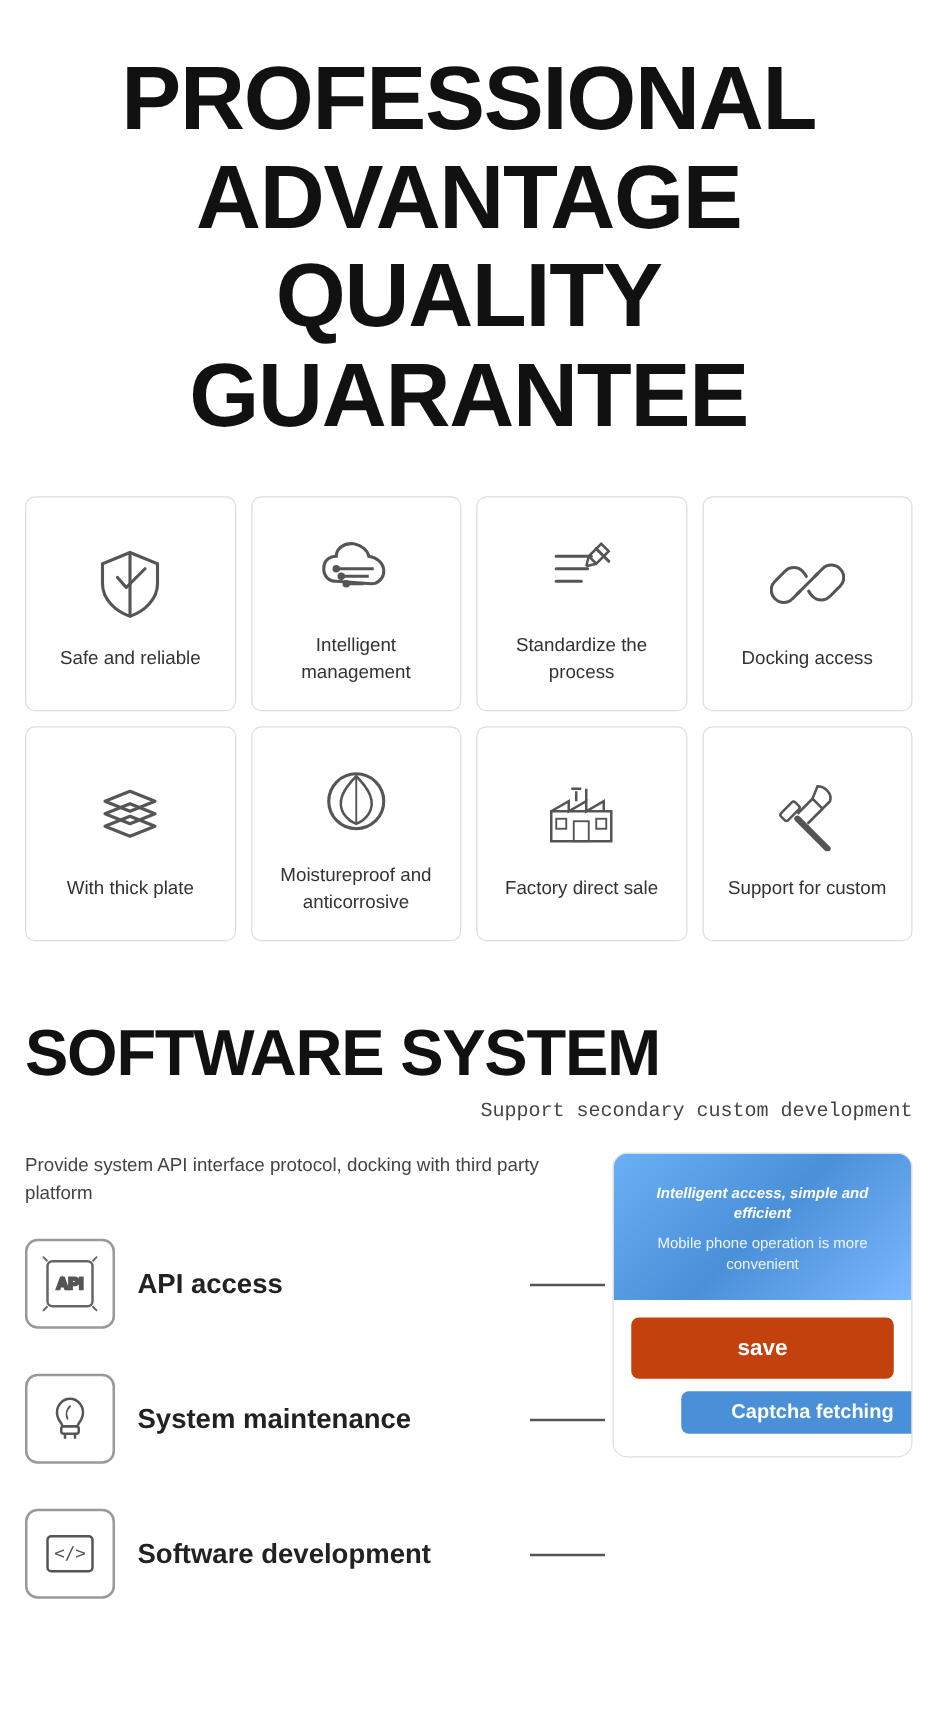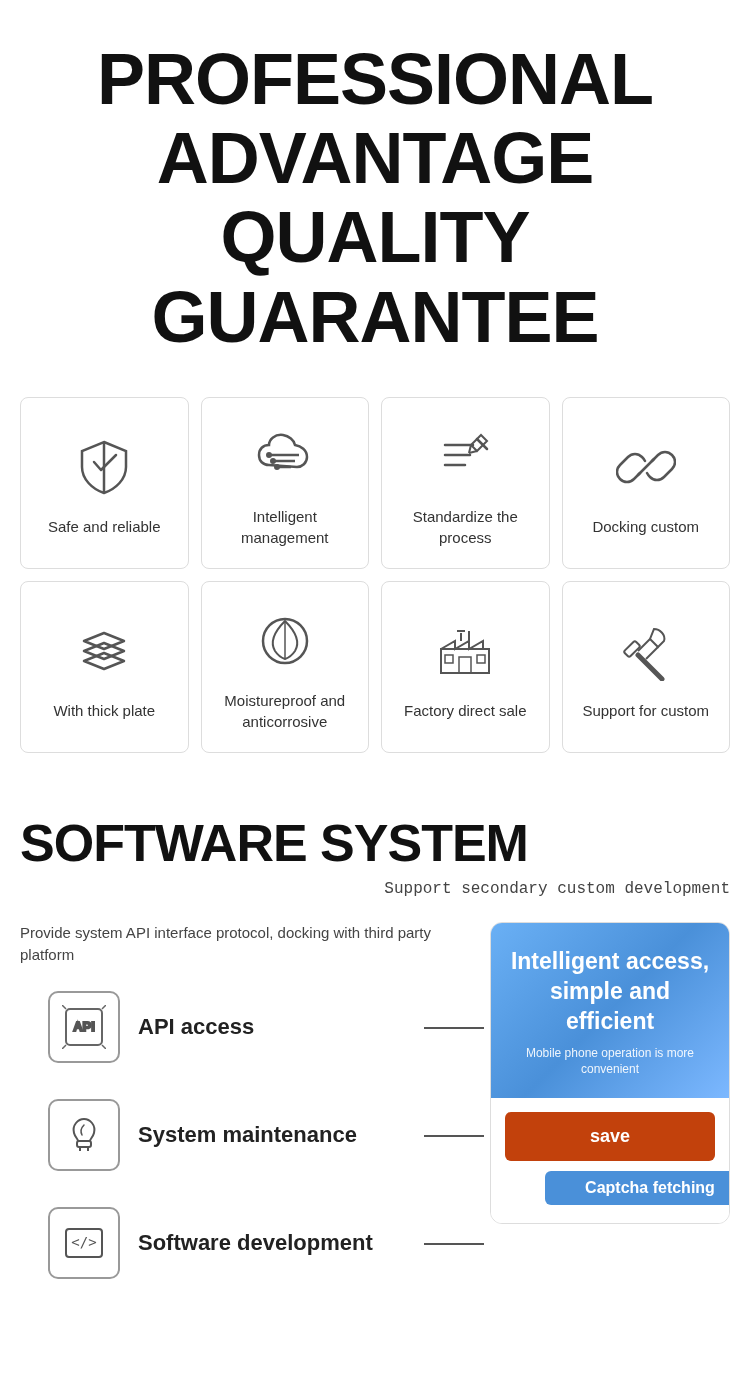--- a/index.html
+++ b/index.html
@@ -114,21 +114,20 @@
     .sw-item-icon {
       width: 72px;
       height: 72px;
       border: 2px solid #999;
       border-radius: 10px;
       display: flex;
       align-items: center;
       justify-content: center;
       flex-shrink: 0;
       background: #fff;
-      margin-left: 28px;
     }
     .sw-item-icon svg {
       width: 44px;
       height: 44px;
       stroke: #555;
       fill: none;
       stroke-width: 2;
     }
     .sw-item-label {
       font-size: 22px;
@@ -153,25 +152,26 @@
       overflow: hidden;
       border: 1px solid #ddd;
       background: #fff;
     }
     .panel-top {
       background: linear-gradient(135deg, #6ab0f5 0%, #4a90d9 50%, #7cb8ff 100%);
       padding: 24px 18px 20px;
       text-align: center;
     }
     .panel-main-text {
-      font-size: 23px;
+      font-size: 12px;
       font-weight: bold;
       color: #fff;
       line-height: 1.3;
       margin-bottom: 8px;
+      font-style: italic;
     }
     .panel-sub-text {
       font-size: 12px;
       color: rgba(255,255,255,0.9);
       line-height: 1.4;
     }
     .panel-buttons {
       padding: 14px 14px 18px;
       background: #fff;
       display: flex;
@@ -261,21 +261,21 @@
     </div>
 
     <div class="grid-card">
       <div class="icon-wrap">
         <svg viewBox="0 0 60 60">
           <path d="M24 36 L18 42 C14 46 8 46 4 42 C0 38 0 32 4 28 L12 20 C16 16 22 16 26 20 C27 21 28 22 29 24" stroke="#555" stroke-width="2.5" fill="none" stroke-linecap="round"></path>
           <path d="M36 24 L42 18 C46 14 52 14 56 18 C60 22 60 28 56 32 L48 40 C44 44 38 44 34 40 C33 39 32 38 31 36" stroke="#555" stroke-width="2.5" fill="none" stroke-linecap="round"></path>
           <line x1="22" y1="38" x2="38" y2="22" stroke="#555" stroke-width="2.5" stroke-linecap="round"></line>
         </svg>
       </div>
-      <span class="card-label">Docking custom</span>
+      <span class="card-label">Docking access</span>
     </div>
   </div>
 
   <div class="grid-row">
 
     <div class="grid-card">
       <div class="icon-wrap">
         <svg viewBox="0 0 60 60">
           <path d="M10 20 L30 12 L50 20 L30 28 Z" stroke="#555" stroke-width="2.5" fill="none" stroke-linejoin="round"></path>
           <path d="M10 30 L30 22 L50 30 L30 38 Z" stroke="#555" stroke-width="2.5" fill="none" stroke-linejoin="round"></path>

